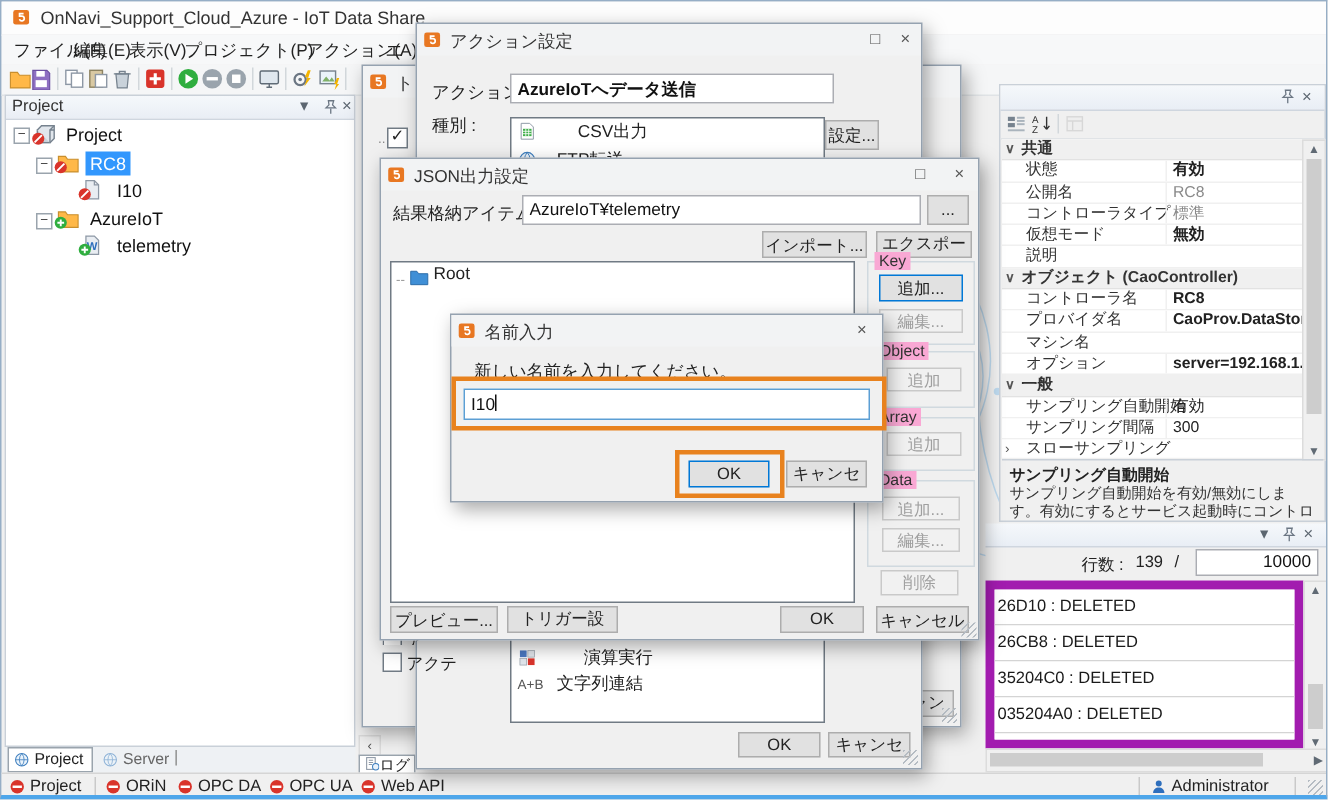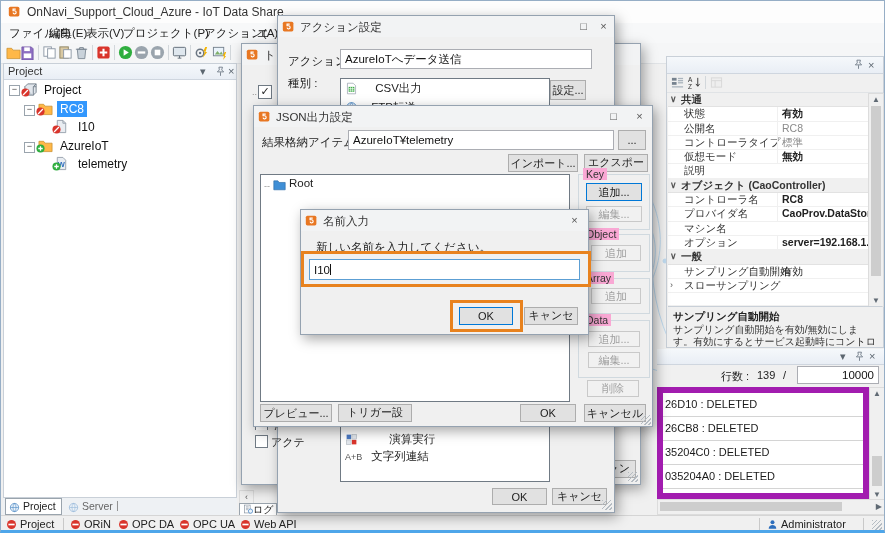--- a/index.html
+++ b/index.html
@@ -446,20 +446,24 @@
         </div>
     <div class="prow cat">
           <span class="carr">∨</span>
           <span class="pname" style="left:13px">一般</span>
         </div>
     <div class="prow">
           <span class="pname">サンプリング自動開始</span>
           <span class="pval">有効</span>
         </div>
     <div class="prow">
+          <span class="pname">サンプリング間隔</span>
+          <span class="pval">300</span>
+        </div>
+    <div class="prow">
           <span class="carr">›</span>
           <span class="pname">スローサンプリング</span>
           <span class="pval"></span>
         </div>
 
   </div>
   <div class="abs sb" style="left:201px;top:36px;width:14px;height:212px">
     <div class="sb-a" style="left:0;right:0;top:1px">▲</div>
     <div class="thumb" style="left:2px;right:2px;top:12px;height:170px"></div>
     <div class="sb-a" style="left:0;right:0;bottom:1px">▼</div>
@@ -517,28 +521,28 @@
 <div class="dlg" style="left:276px;top:14px;width:336px;height:496px;z-index:20">
   <div class="dlg-title">
     <svg class="ic13" style="position:absolute;left:4px;top:4px">
           <use href="#i-app"></use>
         </svg>
     <span class="t nw">アクション設定</span>
     <span class="wbtn" style="left:298px">□</span>
     <span class="wbtn" style="left:318px">×</span>
   </div>
   <span class="lbl nw" style="left:10px;top:38px">アクション名 :</span>
-  <input class="inp" style="left: 62px; top: 33px; width: 252px; height: 20px; border-color: rgb(171, 173, 179);" value="AzureIoTへデータ送信">
+  <input class="inp" style="left: 62px; top: 33px; width: 216px; height: 20px; border-color: rgb(171, 173, 179); font-weight: bold;" value="AzureIoTへデータ送信">
   <span class="lbl nw" style="left:10px;top:60px">種別 :</span>
   <div class="abs" style="left:62px;top:62px;width:208px;height:402px;background:#fff;border:1px solid #707a84">
     <div style="height:19px;line-height:19px;font-size:11.5px;padding-left:4px">
       <svg class="ic13">
             <use href="#i-csv"></use>
           </svg>
-      <span style="margin-left:14px">CSV出力</span>
+      <span style="margin-left:24px">CSV出力</span>
     </div>
     <div style="height:19px;line-height:19px;font-size:11.5px;padding-left:4px">
       <svg class="ic13">
             <use href="#i-globe"></use>
           </svg>
       <span style="margin-left:10px">FTP転送</span>
     </div>
 
     <div class="abs" style="left:0;top:352px;width:100%">
       <div style="height:17px;line-height:17px;font-size:11.5px;padding-left:4px">

